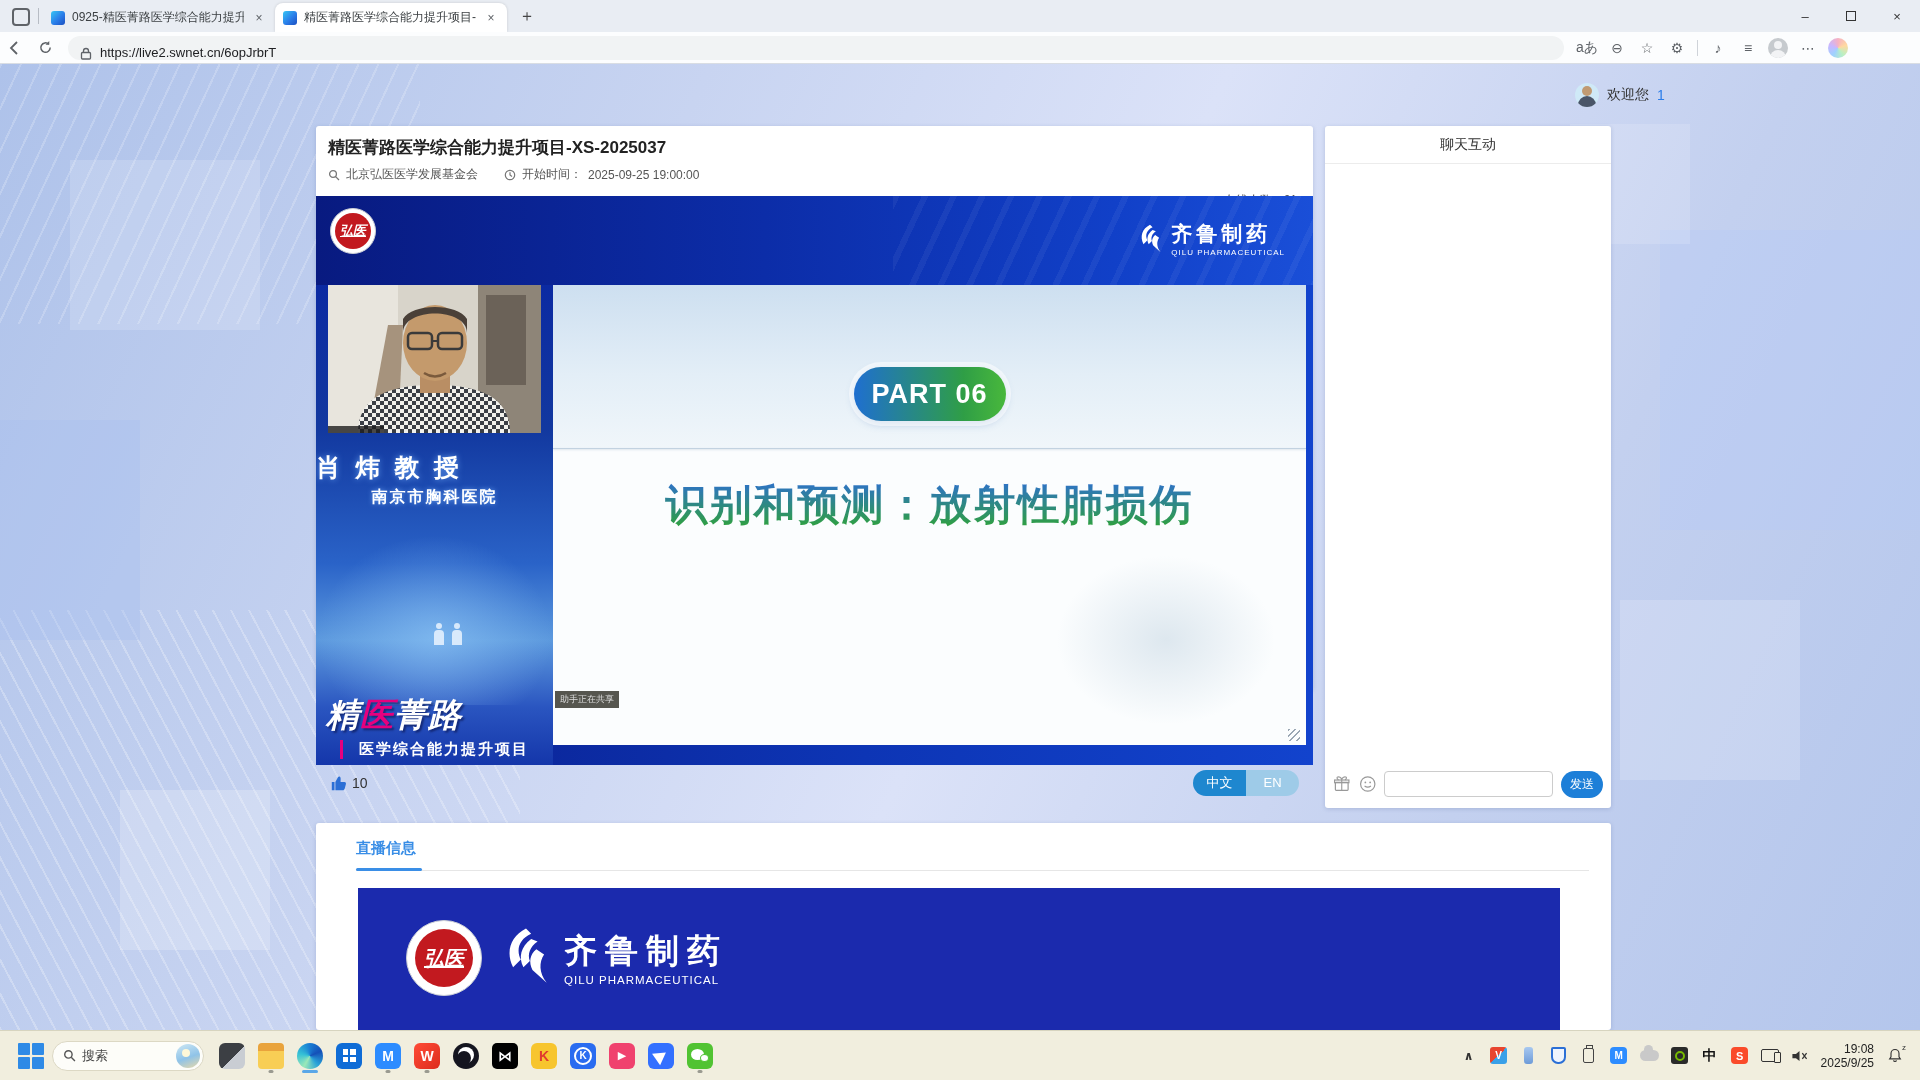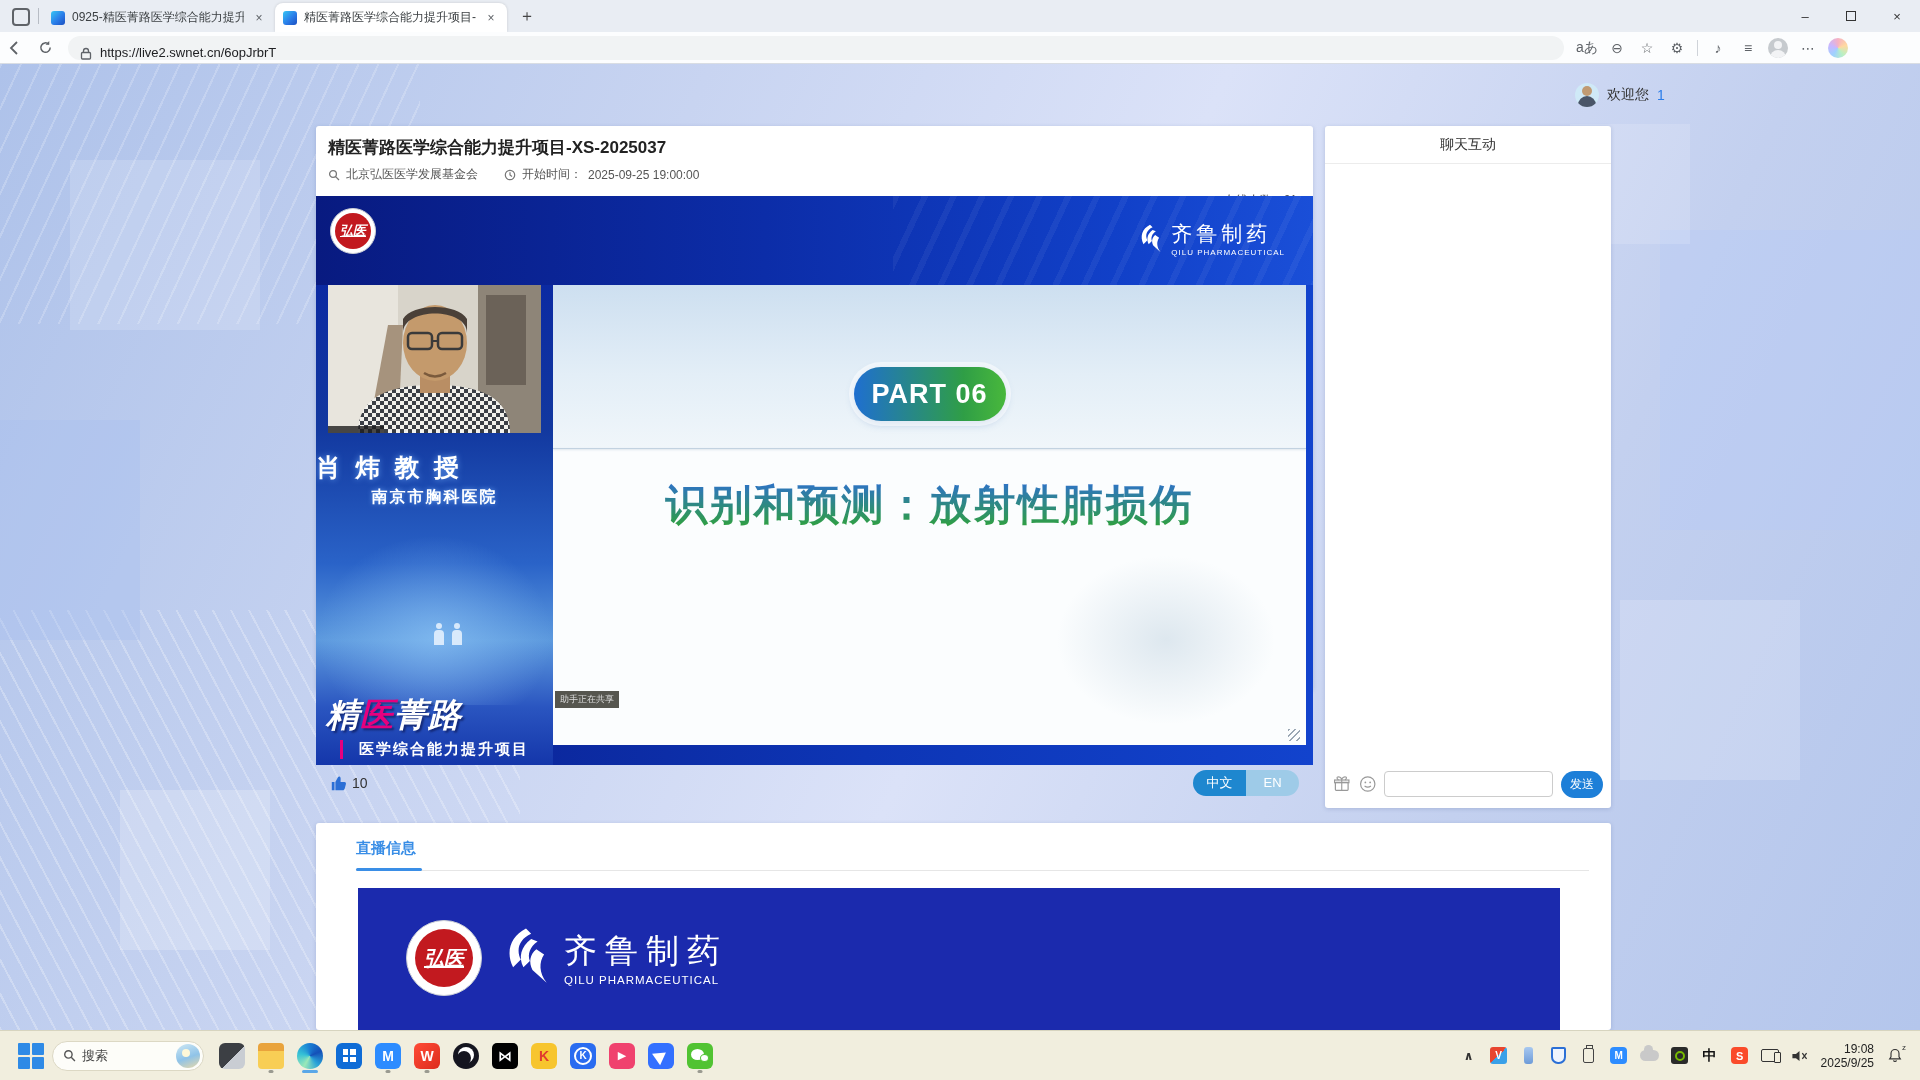--- a/index.html
+++ b/index.html
@@ -68,21 +68,21 @@
   
   .player { position:absolute; left:0; top:70px; width:997px; height:569px; background:linear-gradient(90deg,#0a1f8e,#0d35b5 55%,#1243cd); overflow:hidden; }
   .pbanner { position:absolute; left:0; top:0; width:100%; height:89px; background:linear-gradient(90deg,#081a80 0%,#0c2da8 45%,#1140c8 80%,#1a4fd8 100%); }
   .pbanner::after { content:""; position:absolute; right:0; top:0; width:420px; height:89px; background:repeating-linear-gradient(115deg,rgba(255,255,255,.05) 0 6px,transparent 6px 26px); }
   .seal { border-radius:50%; background:#fff; border:1px solid #caced6; display:flex; align-items:center; justify-content:center; }
   .seal-inner { border-radius:50%; background:#c2191f; color:#ffffff; display:flex; align-items:center; justify-content:center; font-style:italic; font-weight:bold;text-decoration:underline; }
   .pbanner .seal { position:absolute; left:14px; top:12px; width:46px; height:46px; }
   .pbanner .seal-inner { width:36px; height:36px; font-size:13px; }
   .qilu { display:flex; align-items:center; gap:8px; }
   .pbanner .qilu { position:absolute; right:28px; top:24px; }
-  .qilu-cn { color:#fff; font-weight:normal; letter-spacing:4px; }
+  .qilu-cn { color:#fff; font-weight:bold; letter-spacing:4px; }
   .qilu-en { color:#fff; letter-spacing:1px; }
   .pbanner .qilu-cn { font-size:21px; }
   .pbanner .qilu-en { font-size:8px; }
 
   .leftcol { position:absolute; left:0; top:89px; width:237px; height:480px;
     background:linear-gradient(180deg,#0b2aa2 0%,#12389f 30%,#2a63c8 58%,#5d9ade 74%,#2a55c0 88%,#1436aa 100%); }
   .webcam { position:absolute; left:12px; top:0px; width:213px; height:148px; background:#d9d6cf; overflow:hidden; }
   .cam-label { position:absolute; left:0; bottom:0; width:56px; height:7px; background:rgba(30,30,30,.8); }
   .spk-name { position:absolute; left:0; top:166px; width:100%; color:#fff; font-size:25px; font-weight:bold; letter-spacing:4px; text-shadow:0 0 6px rgba(120,180,255,.8); font-family:"Liberation Serif","DejaVu Serif",serif; }
   .spk-org { position:absolute; left:0; top:202px; width:100%; text-align:center; color:#fff; font-size:16px; font-weight:bold; letter-spacing:2px; text-shadow:0 0 5px rgba(120,180,255,.8); font-family:"Liberation Serif","DejaVu Serif",serif; }

